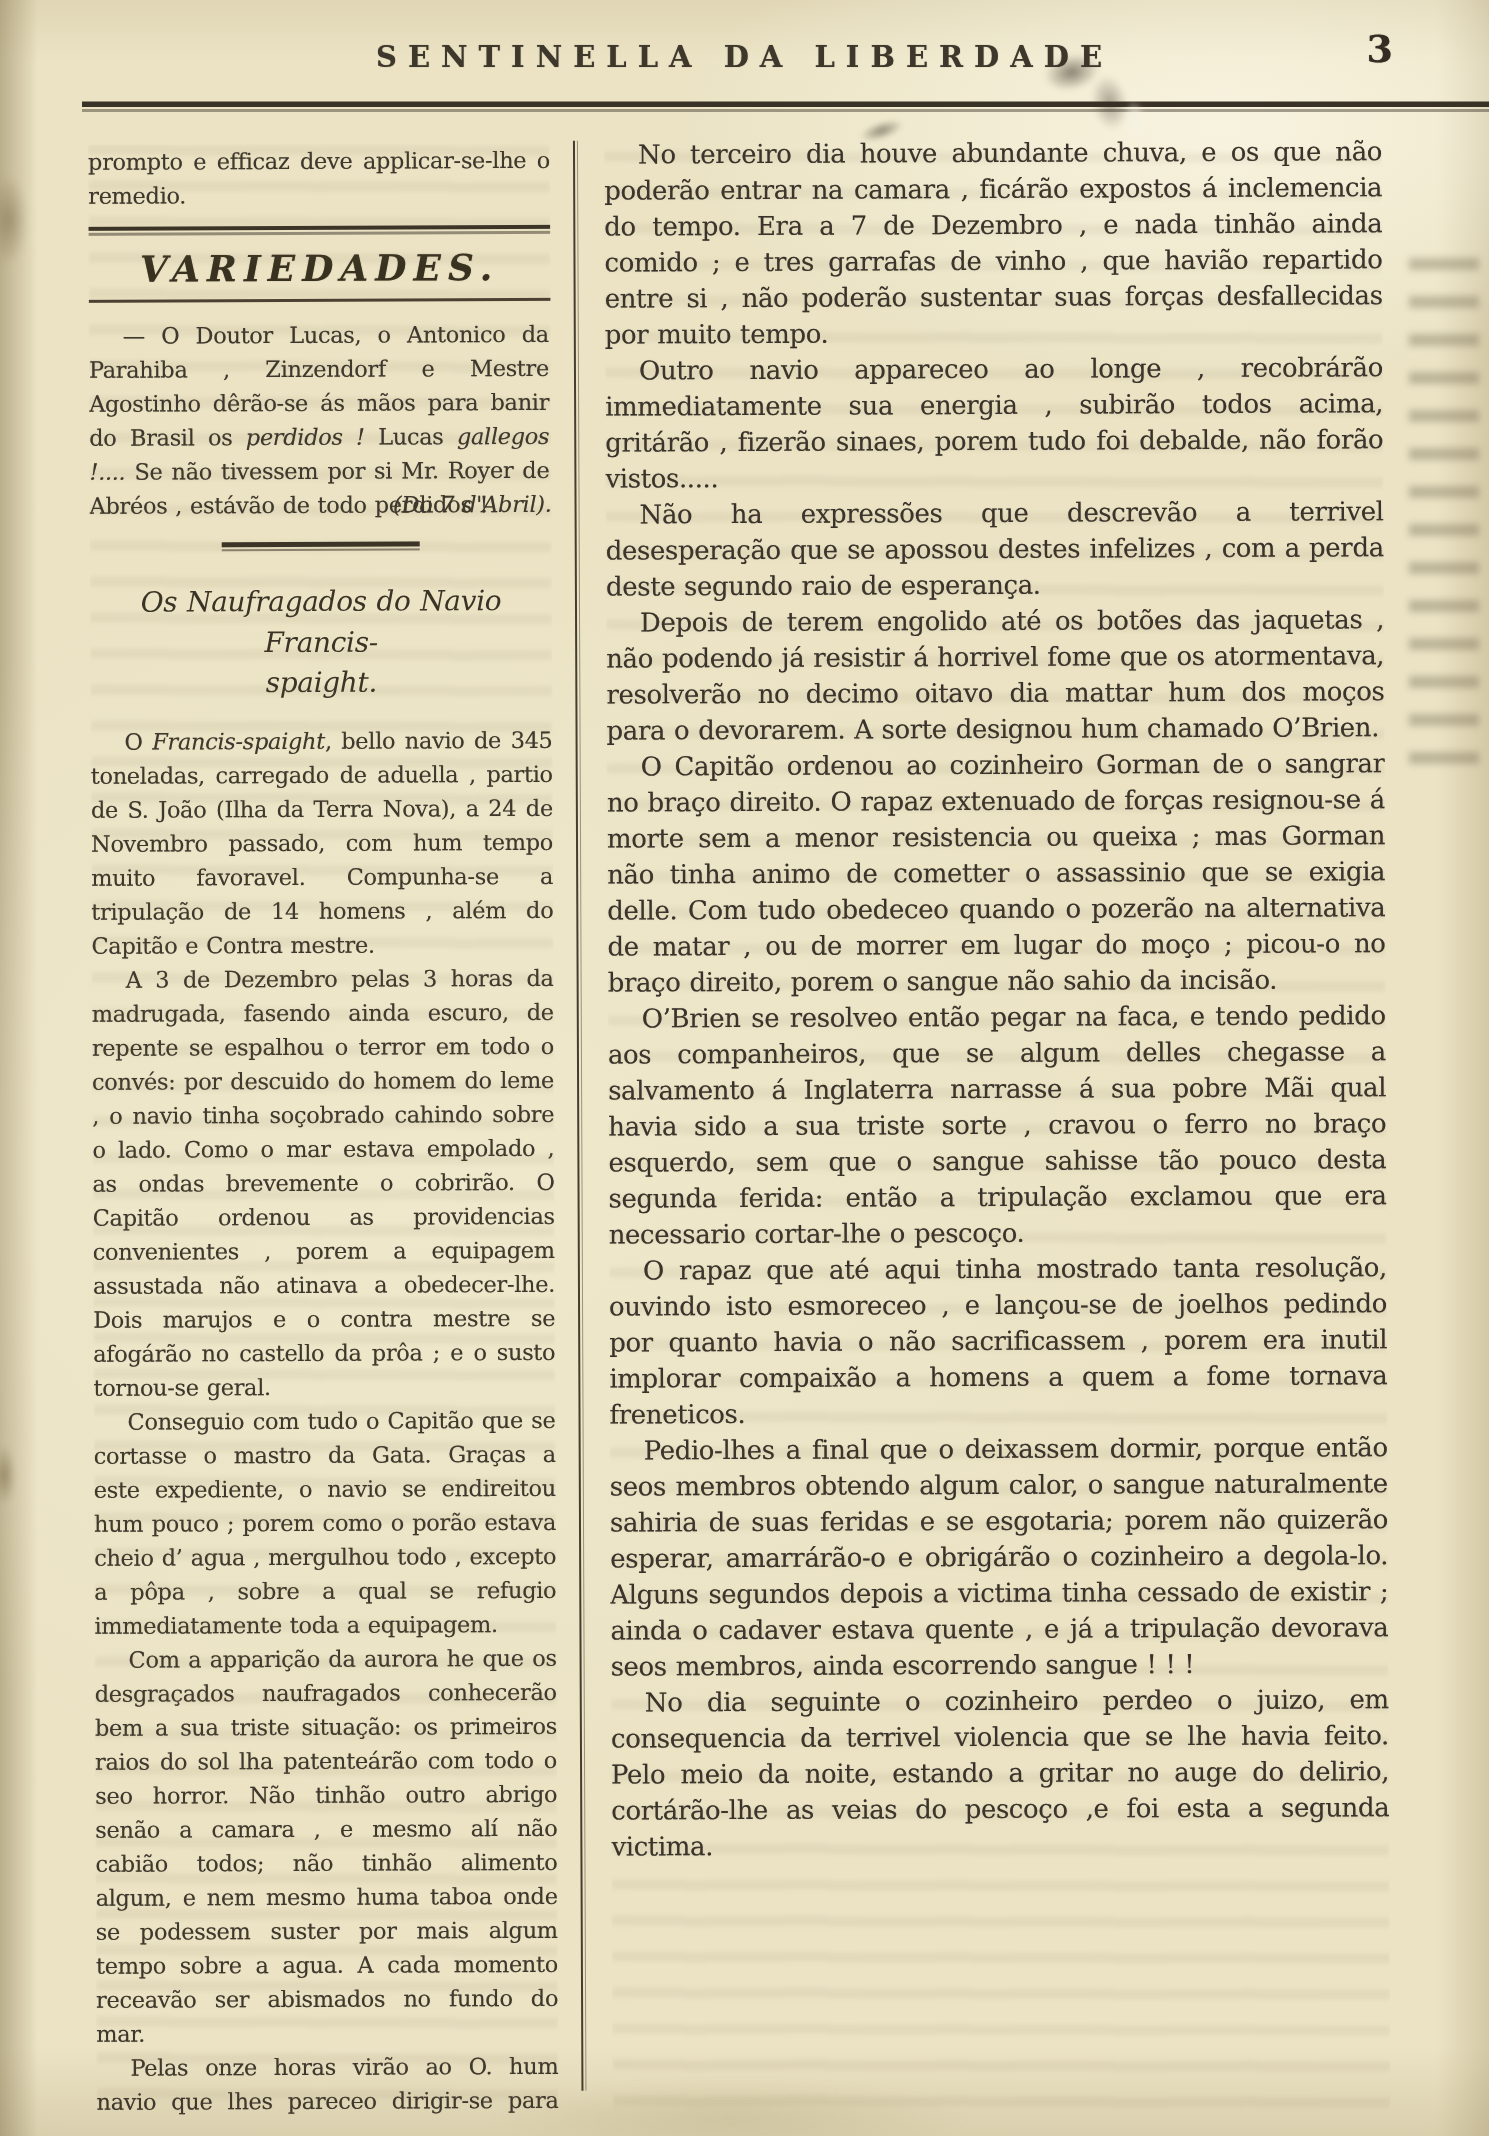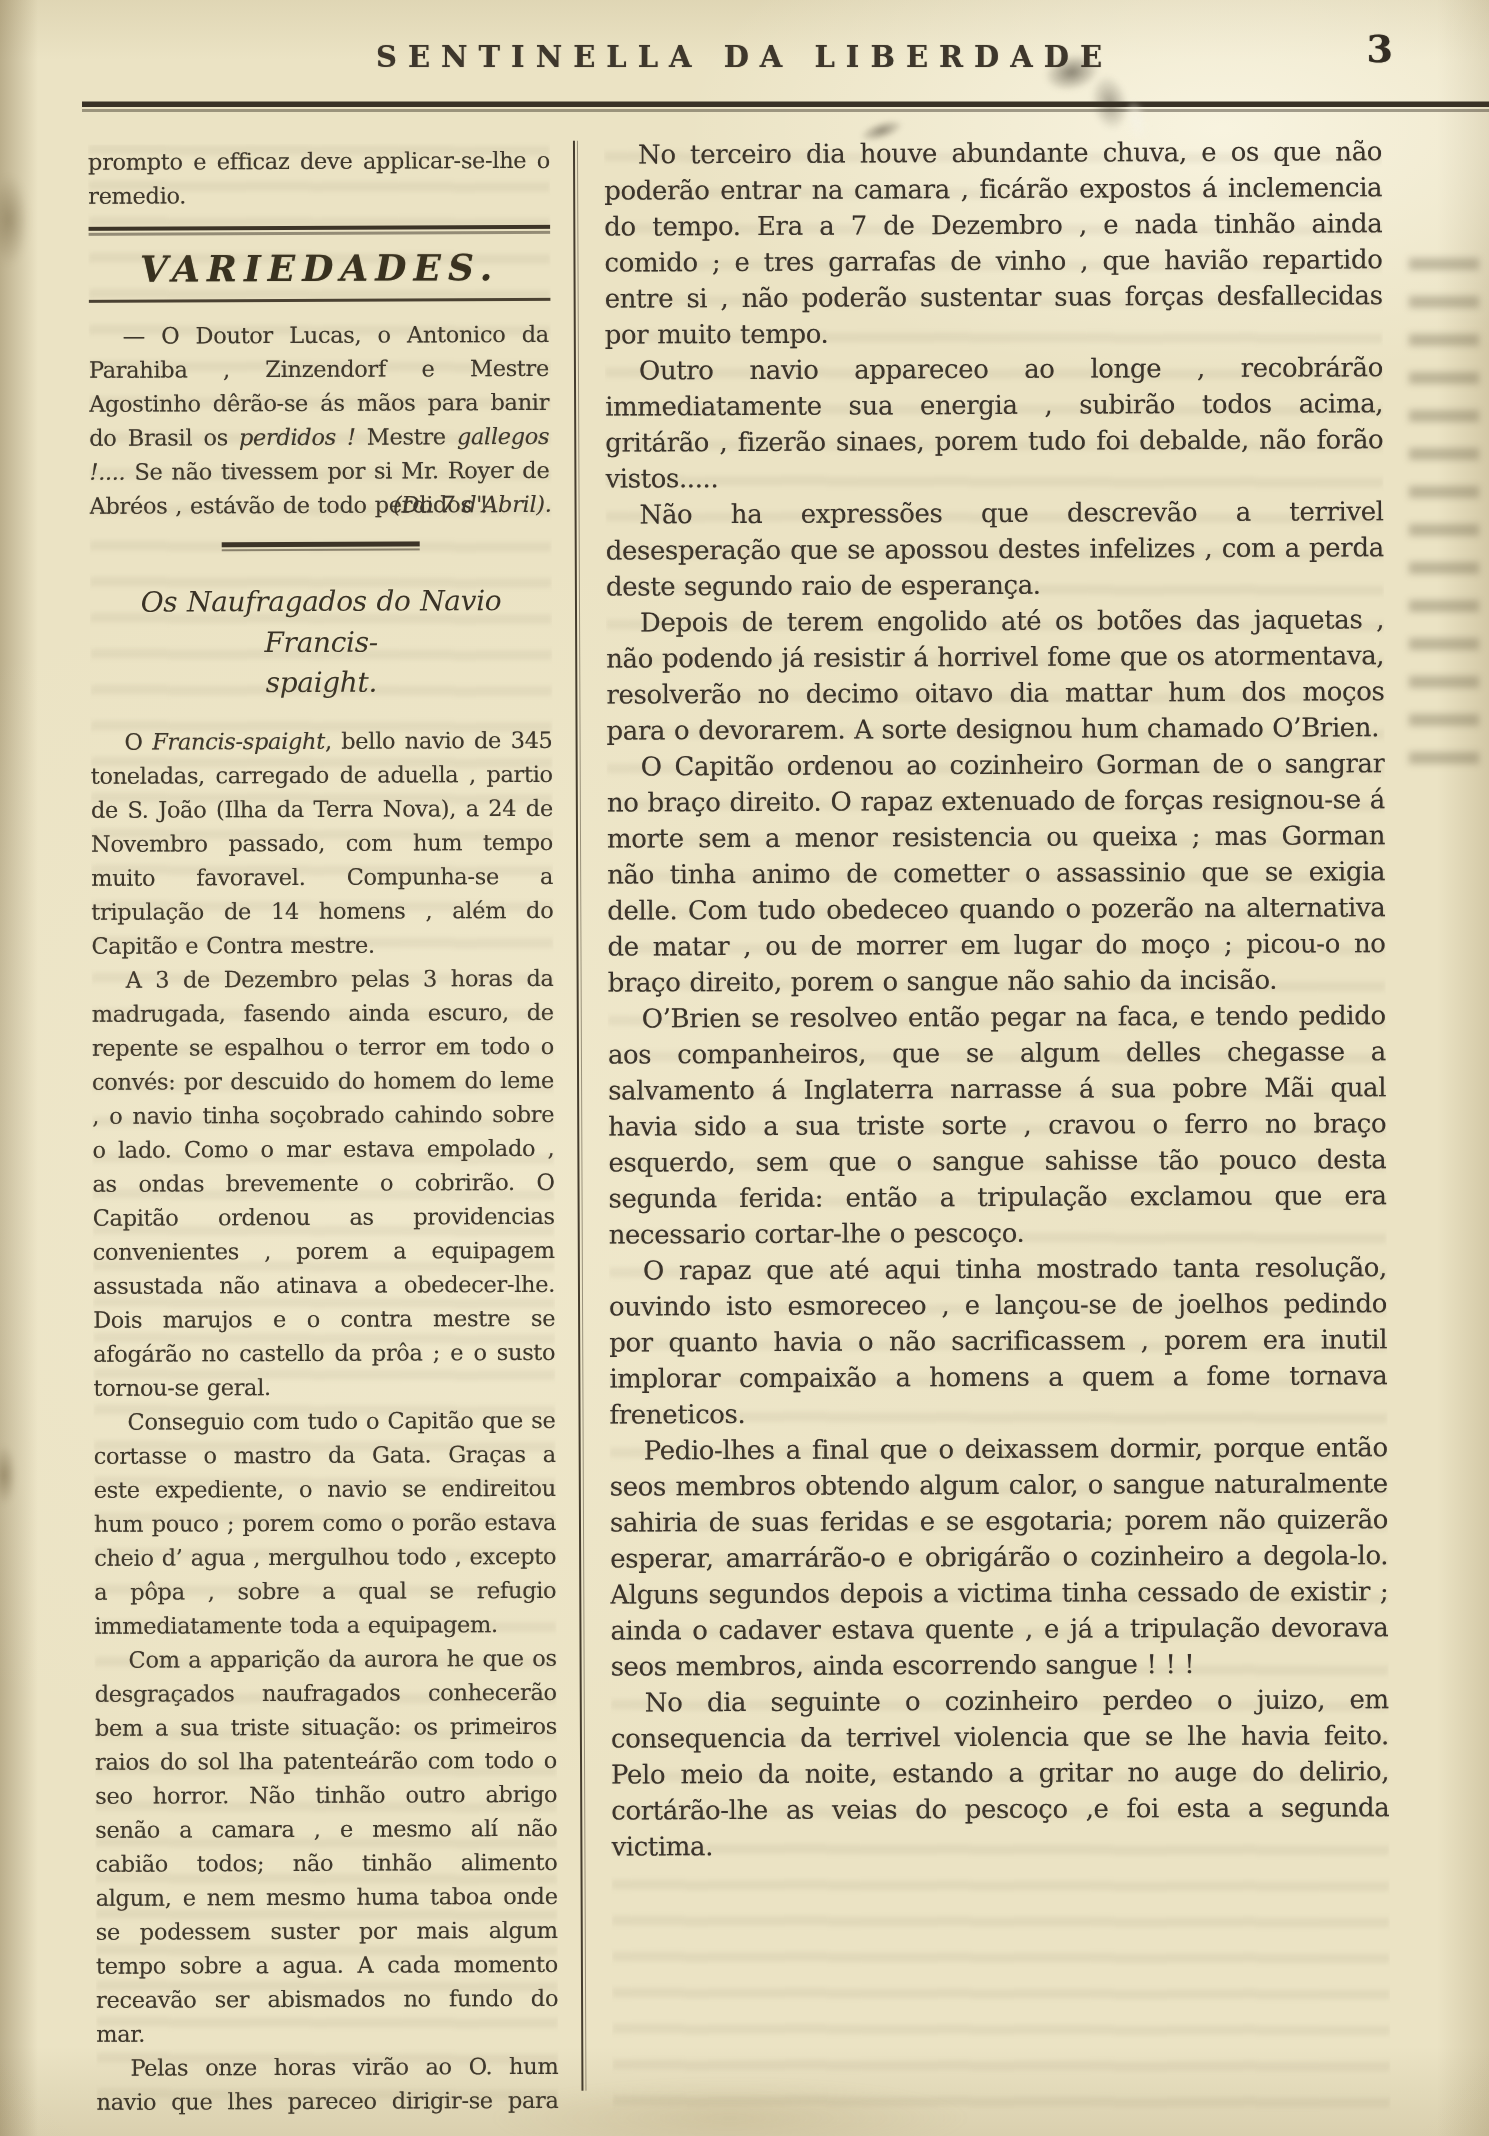--- a/index.html
+++ b/index.html
@@ -178,21 +178,21 @@
   <div class="columns">
 
     <section class="col col-left">
       <p class="par no-indent">prompto e efficaz deve applicar-se-lhe o remedio.</p>
 
       <div class="rule double"></div>
       <h2 class="section-title">VARIEDADES.</h2>
       <div class="rule thin"></div>
 
       <p class="par news">
-        <span><span>— O Doutor Lucas, o Antonico da Parahiba , Zinzendorf e Mestre Agostinho dêrão-se ás mãos para banir do Brasil os </span><em>perdidos !</em><span> Mestre </span><em>gallegos !....</em><span> Se não tivessem por si Mr. Royer de Abréos , estávão de todo perdidos !</span></span>
+        <span><span>— O Doutor Lucas, o Antonico da Parahiba , Zinzendorf e Mestre Agostinho dêrão-se ás mãos para banir do Brasil os </span><em>perdidos !</em><span> Lucas </span><em>gallegos !....</em><span> Se não tivessem por si Mr. Royer de Abréos , estávão de todo perdidos !</span></span>
         <span class="news-source">(Do 7 d'Abril).</span>
       </p>
 
       <div class="rule short"></div>
       <h3 class="article-title">Os Naufragados do Navio Francis-
 spaight.</h3>
 
       <div>
           <p class="par"><span>O </span><em>Francis-spaight</em><span>, bello navio de 345 toneladas, carregado de aduella , partio de S. João (Ilha da Terra Nova), a 24 de Novembro passado, com hum tempo muito favoravel. Compunha-se a tripulação de 14 homens , além do Capitão e Contra mestre.</span></p>
           <p class="par">A 3 de Dezembro pelas 3 horas da madrugada, fasendo ainda escuro, de repente se espalhou o terror em todo o convés: por descuido do homem do leme , o navio tinha soçobrado cahindo sobre o lado. Como o mar estava empolado , as ondas brevemente o cobrirão. O Capitão ordenou as providencias convenientes , porem a equipagem assustada não atinava a obedecer-lhe. Dois marujos e o contra mestre se afogárão no castello da prôa ; e o susto tornou-se geral.</p>

